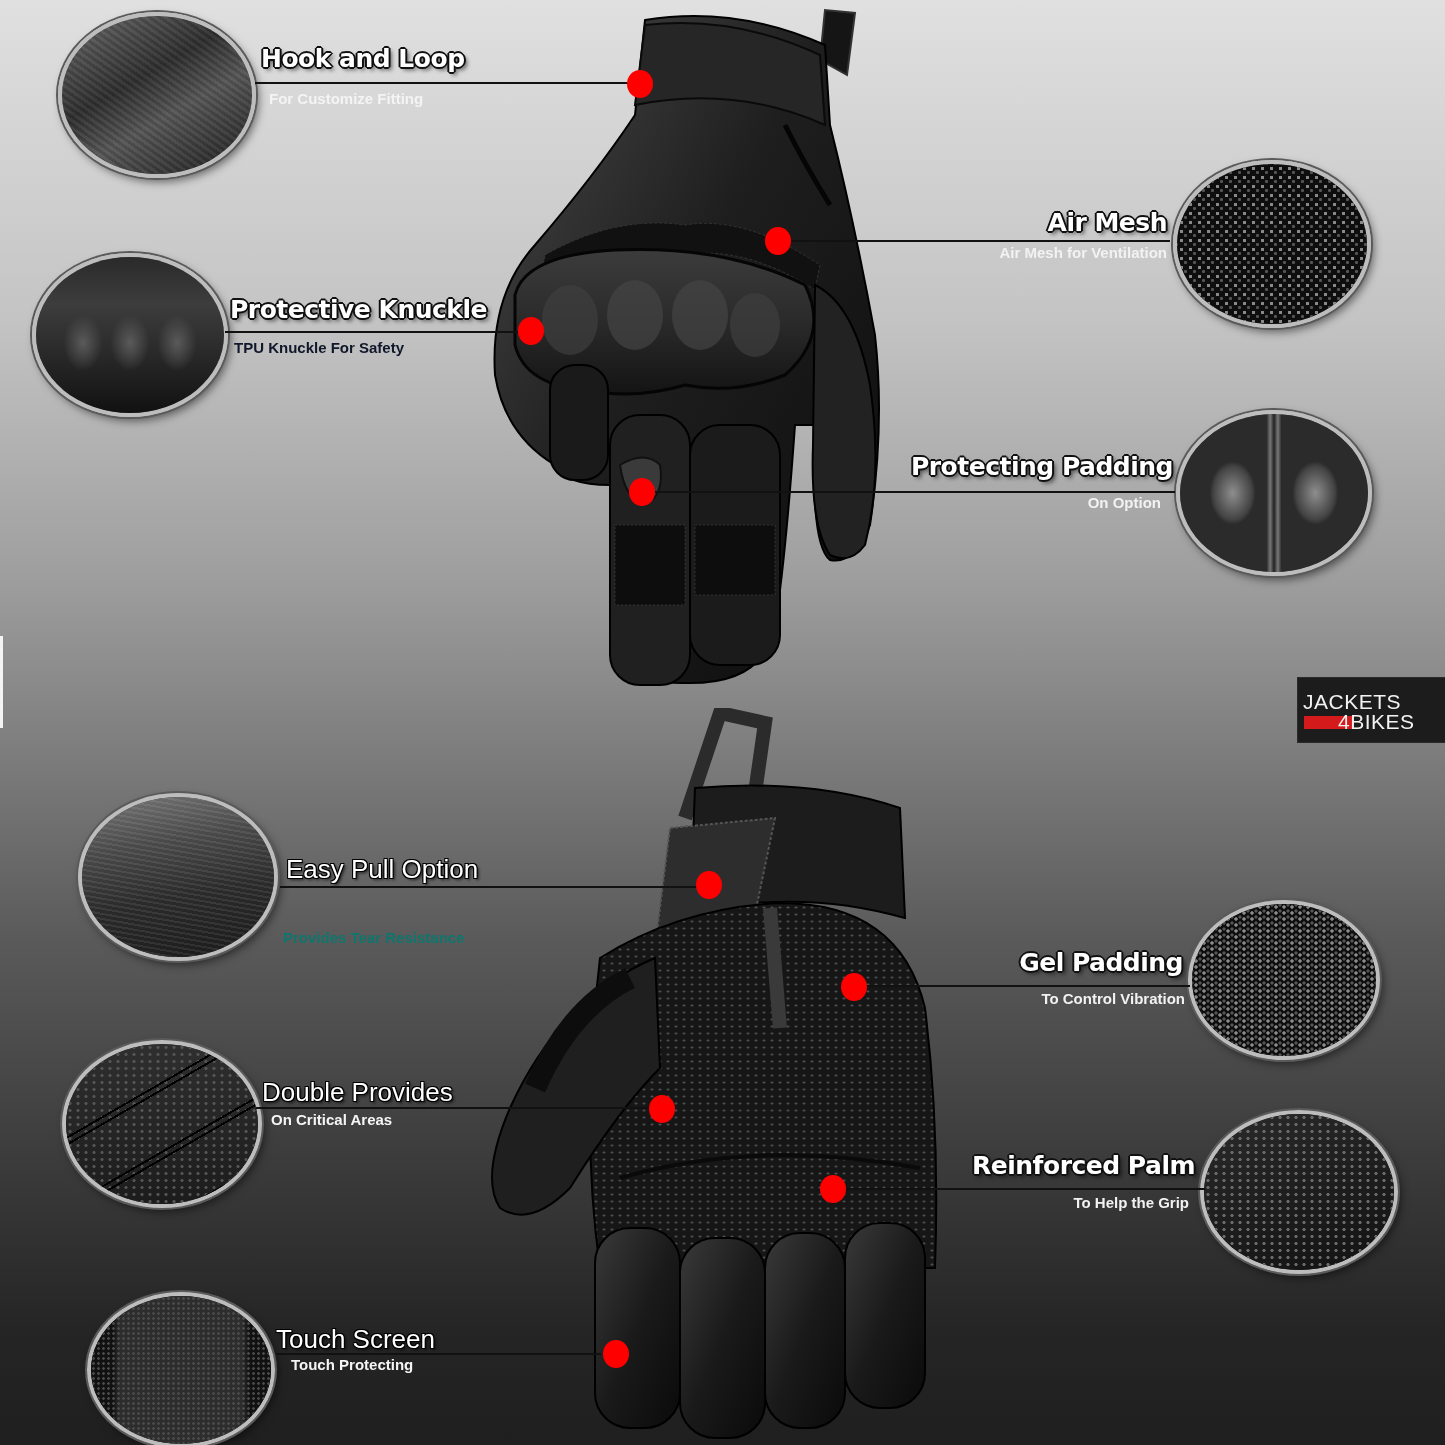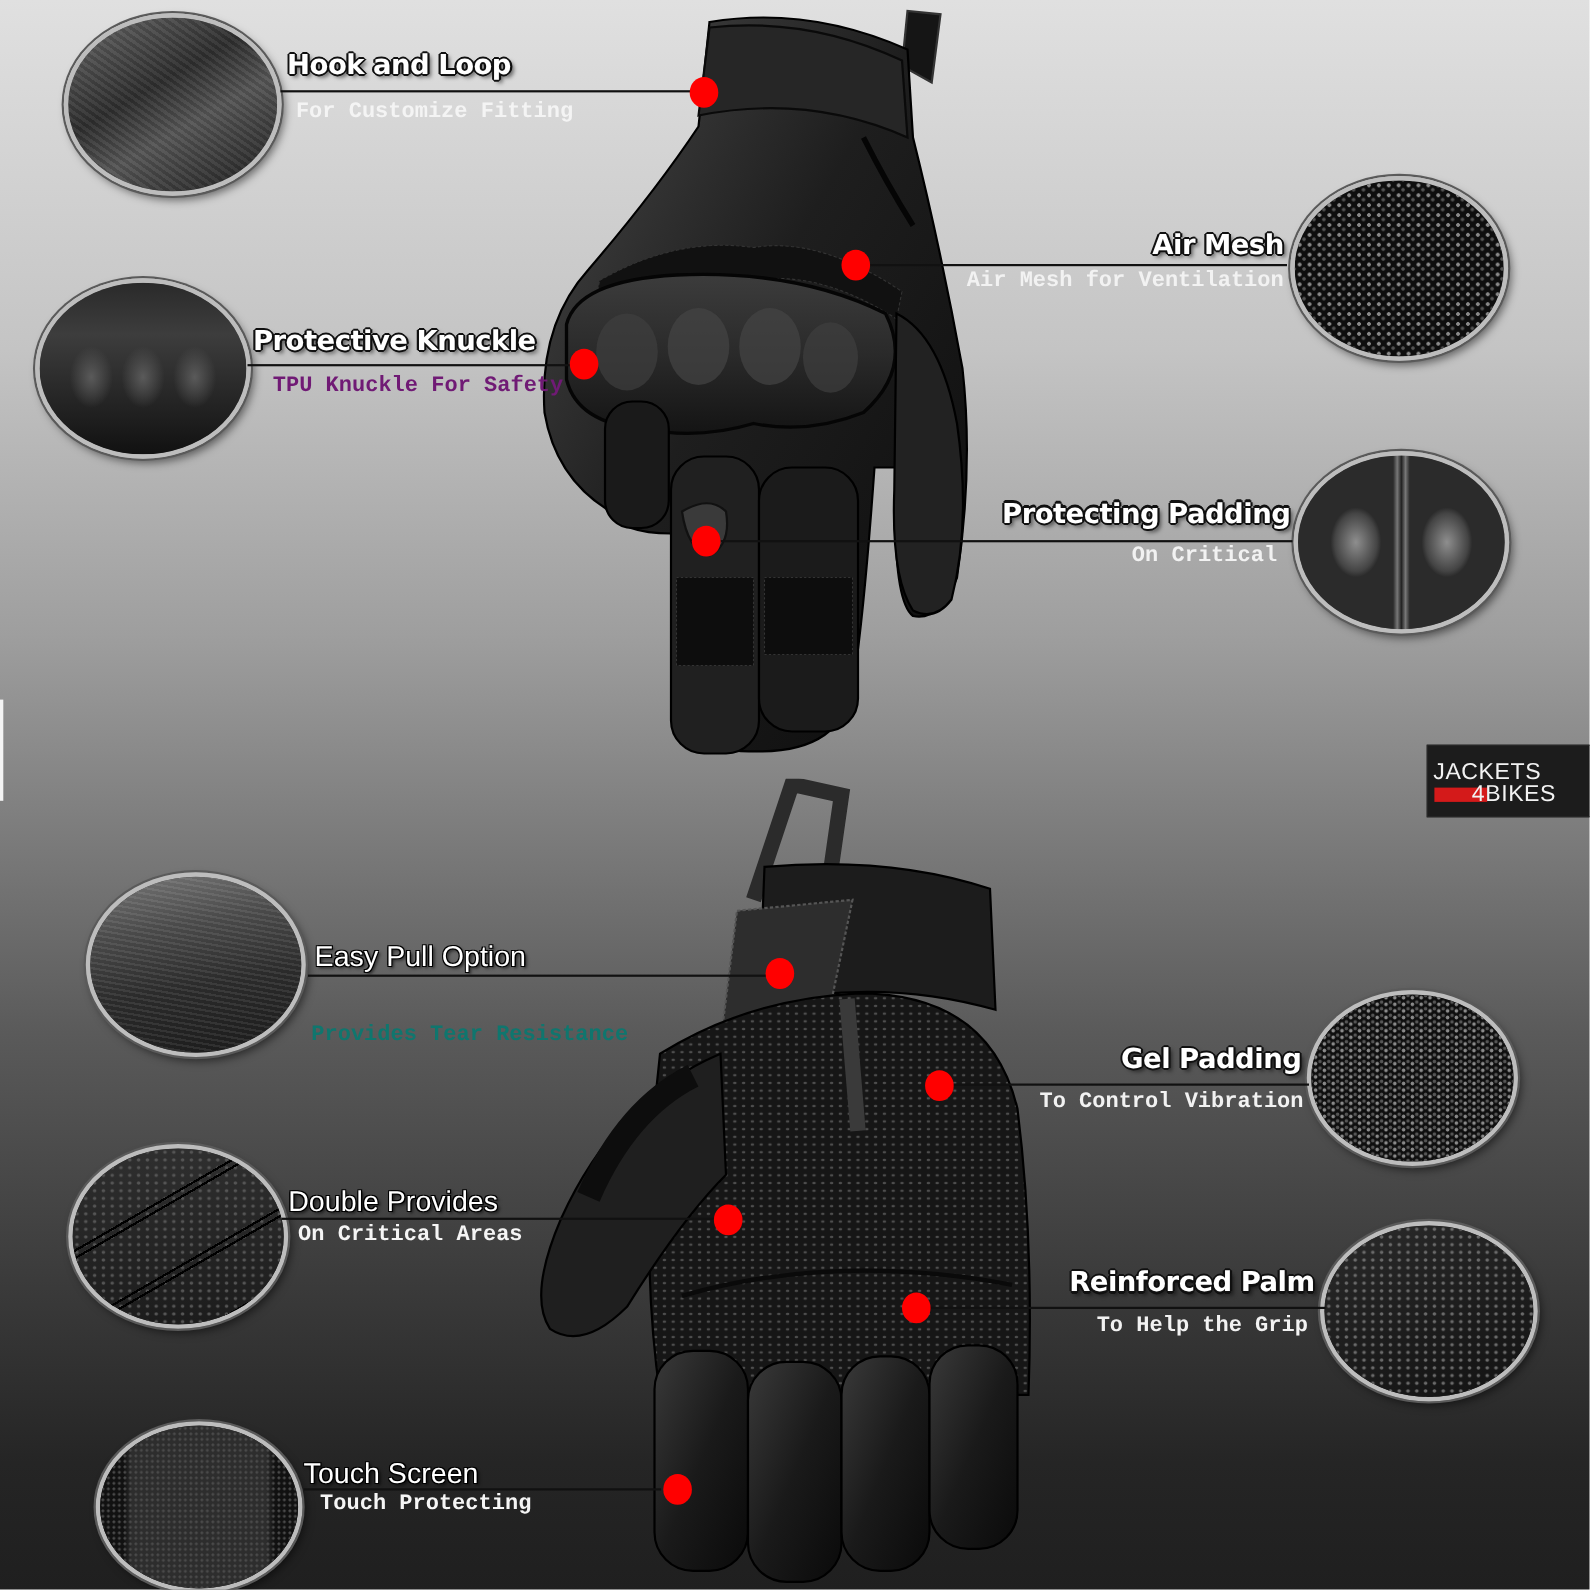--- a/index.html
+++ b/index.html
@@ -14,21 +14,21 @@
   .title {
     position:absolute; font-weight:bold; color:#fff; white-space:nowrap;
     font-family: "DejaVu Sans", sans-serif; font-size:25px; letter-spacing:-0.5px;
     text-shadow: -1px -1px 0 #111, 1px -1px 0 #111, -1px 1px 0 #111, 1px 1px 0 #111,
                  -2px 0 0 #111, 2px 0 0 #111, 0 -2px 0 #111, 0 2px 0 #111, 3px 3px 4px rgba(0,0,0,.6);
   }
   .title.lower {
     font-family: "Liberation Sans", sans-serif; font-weight:normal; font-size:26px; letter-spacing:0;
     text-shadow: -1px -1px 0 #000, 1px -1px 0 #000, -1px 1px 0 #000, 1px 1px 0 #000, 2px 2px 3px rgba(0,0,0,.8);
   }
-  .sub { position:absolute; font-weight:bold; white-space:nowrap; font-size:20px; font-family:Liberation Mono, monospace; }
+  .sub { position:absolute; font-weight:bold; white-space:nowrap; font-size:15px; font-family:Liberation Sans, sans-serif; }
   .line { position:absolute; height:2px; background:#111; }
   .dot { position:absolute; width:26px; height:28px; border-radius:50%; background:#ff0000; }
 
   .lens {
     position:absolute; border-radius:50%; overflow:hidden;
     border:4px solid #bdbdbd;
     box-shadow: 0 0 0 2px #5a5a5a, inset 0 0 18px rgba(0,0,0,.9), 3px 4px 8px rgba(0,0,0,.5);
   }
   .lens .tex { position:absolute; inset:0; }
 
@@ -169,29 +169,29 @@
 <div class="title" style="right:278px; top:208px;">Air Mesh</div>
 <div class="line" style="left:790px; top:240px; width:380px;"></div>
 <div class="sub" style="right:278px; top:244px; color:#f2f2f2;">Air Mesh for Ventilation</div>
 <div class="dot" style="left:765px; top:227px;"></div>
 
 <div class="lens" style="left:32px; top:253px; width:188px; height:156px;">
     <div class="tex tex-knuckle"></div>
   </div>
 <div class="title" style="left:230px; top:295px;">Protective Knuckle</div>
 <div class="line" style="left:225px; top:331px; width:295px;"></div>
-<div class="sub" style="left:248px; top:339px; color:#701a75;">TPU Knuckle For Safety</div>
+<div class="sub" style="left:234px; top:339px; color:#0f172a;">TPU Knuckle For Safety</div>
 <div class="dot" style="left:518px; top:317px;"></div>
 
 <div class="lens" style="left:1176px; top:410px; width:188px; height:158px;">
     <div class="tex tex-pads"></div>
   </div>
 <div class="title" style="right:272px; top:452px;">Protecting Padding</div>
 <div class="line" style="left:655px; top:491px; width:520px;"></div>
-<div class="sub" style="right:284px; top:494px; color:#f2f2f2;">On Critical</div>
+<div class="sub" style="right:284px; top:494px; color:#f2f2f2;">On Option</div>
 <div class="dot" style="left:629px; top:478px;"></div>
 
 <div class="brand">
   <span class="l1">JACKETS</span>
   <span class="bar"></span>
   <span class="l2"><span>4</span><span>BIKES</span></span>
 </div>
 
 <div class="lens" style="left:78px; top:793px; width:192px; height:160px;">
     <div class="tex tex-pull"></div>

